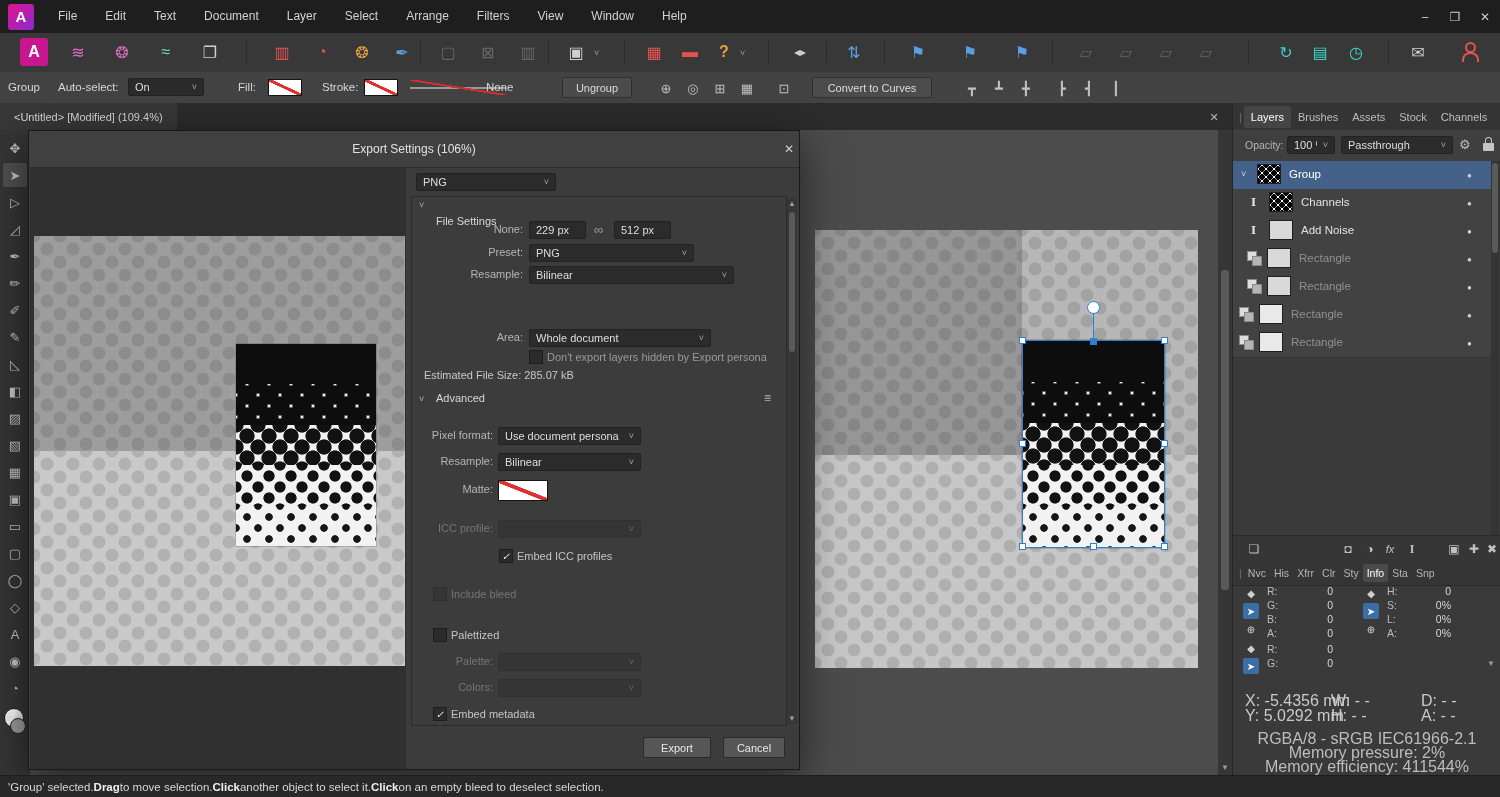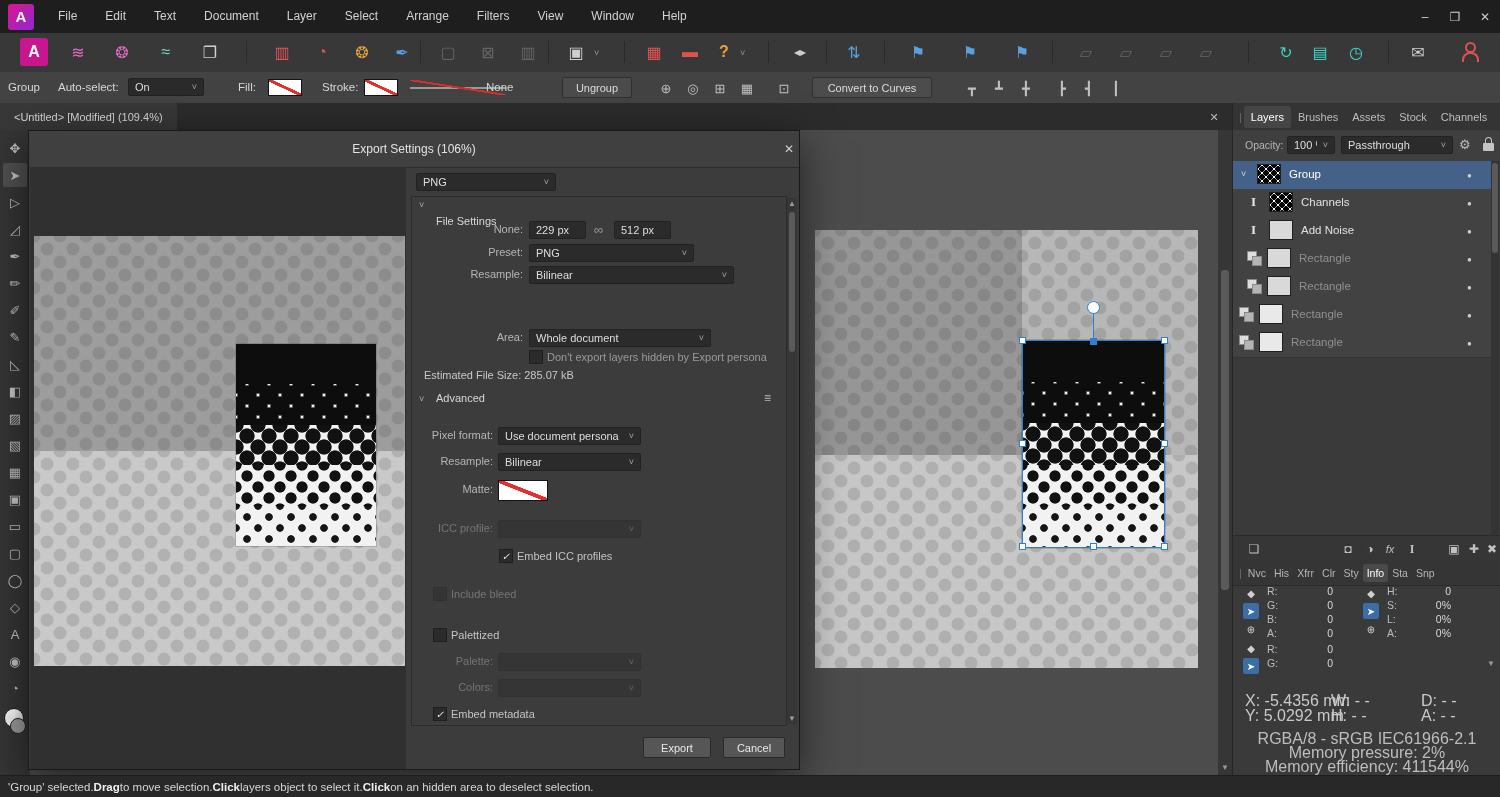--- a/index.html
+++ b/index.html
@@ -628,18 +628,18 @@
     <span class="docinfo" style="top:627px;">RGBA/8 - sRGB IEC61966-2.1</span>
     <span class="docinfo" style="top:641px;">Memory pressure: 2%</span>
     <span class="docinfo" style="top:655px;">Memory efficiency: 411544%</span>
   </div>
 
   <div class="statusbar">
     <span class="sbp">'Group' selected. </span>
     <span class="sbp b">Drag</span>
     <span class="sbp"> to move selection. </span>
     <span class="sbp b">Click</span>
-    <span class="sbp"> layers object to select it. </span>
+    <span class="sbp"> another object to select it. </span>
     <span class="sbp b">Click</span>
-    <span class="sbp"> on an hidden area to deselect selection.</span>
+    <span class="sbp"> on an empty bleed to deselect selection.</span>
   </div>
 
 </div>
 
 </body></html>

